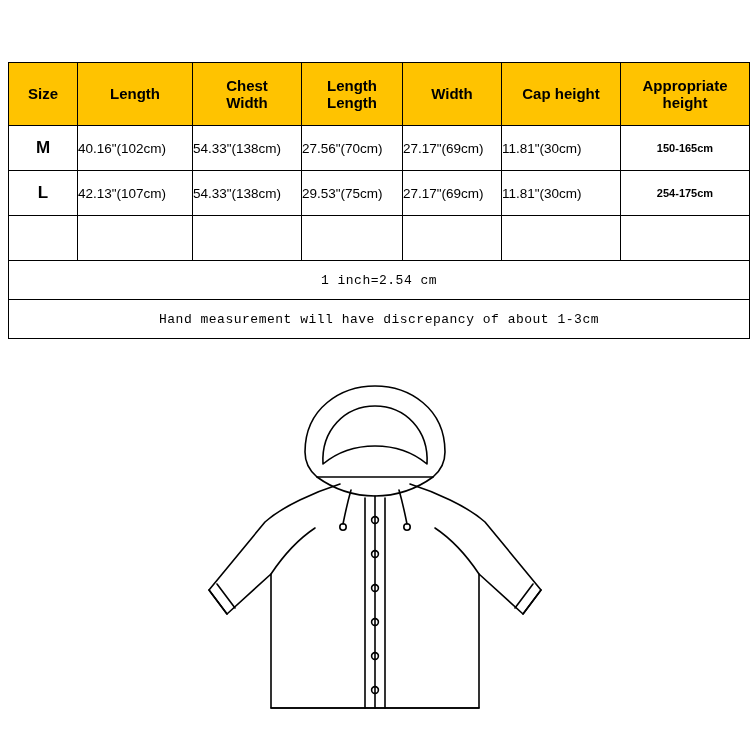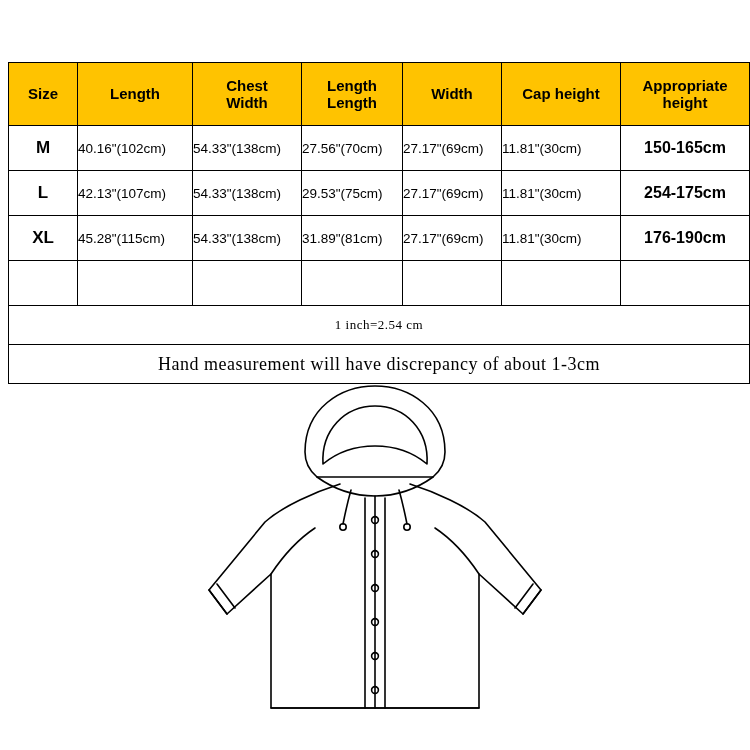--- a/index.html
+++ b/index.html
@@ -64,34 +64,34 @@
     text-align: center;
     font-weight: bold;
     font-size: 17px;
   }
   td.meas-cell {
     text-align: left;
     font-size: 13.5px;
   }
   td.appr-cell {
     text-align: center;
-    font-size: 16px;
+    font-size: 11px;
     font-weight: bold;
   }
   tr.empty-row td { height: 44px; }
 
   td.note-cell {
     text-align: center;
     height: 38px;
-    font-family: Liberation Serif, serif;
+    font-family: Liberation Mono, monospace;
     font-size: 13px;
     letter-spacing: 0.5px;
   }
   td.note-cell.second {
-    font-size: 18px;
+    font-size: 13px;
     margin-top: 16px;
   }
 
   
   .illustration {
     position: absolute;
     left: 0;
     top: 378px;
     width: 750px;
     height: 372px;
@@ -140,29 +140,20 @@
         </tr>
         <tr>
           <td class="size-cell">L</td>
           <td class="meas-cell">42.13"(107cm)</td>
           <td class="meas-cell">54.33"(138cm)</td>
           <td class="meas-cell">29.53"(75cm)</td>
           <td class="meas-cell">27.17"(69cm)</td>
           <td class="meas-cell">11.81"(30cm)</td>
           <td class="appr-cell">254-175cm</td>
         </tr>
-        <tr>
-          <td class="size-cell">XL</td>
-          <td class="meas-cell">45.28"(115cm)</td>
-          <td class="meas-cell">54.33"(138cm)</td>
-          <td class="meas-cell">31.89"(81cm)</td>
-          <td class="meas-cell">27.17"(69cm)</td>
-          <td class="meas-cell">11.81"(30cm)</td>
-          <td class="appr-cell">176-190cm</td>
-        </tr>
         <tr class="empty-row">
           <td></td>
           <td></td>
           <td></td>
           <td></td>
           <td></td>
           <td></td>
           <td></td>
         </tr>
         <tr>

